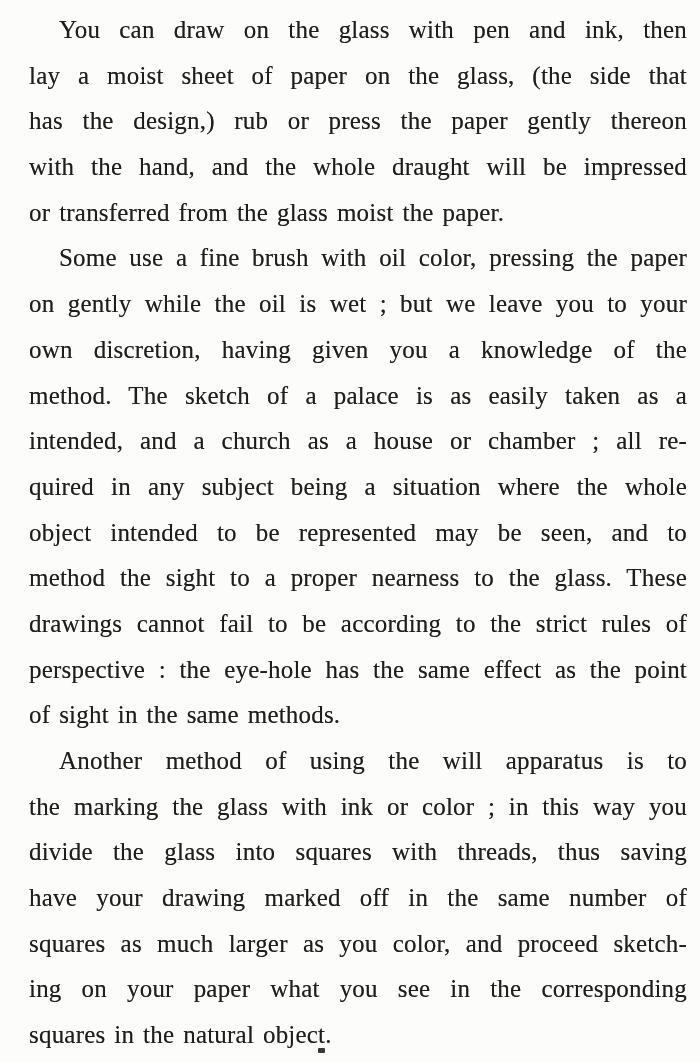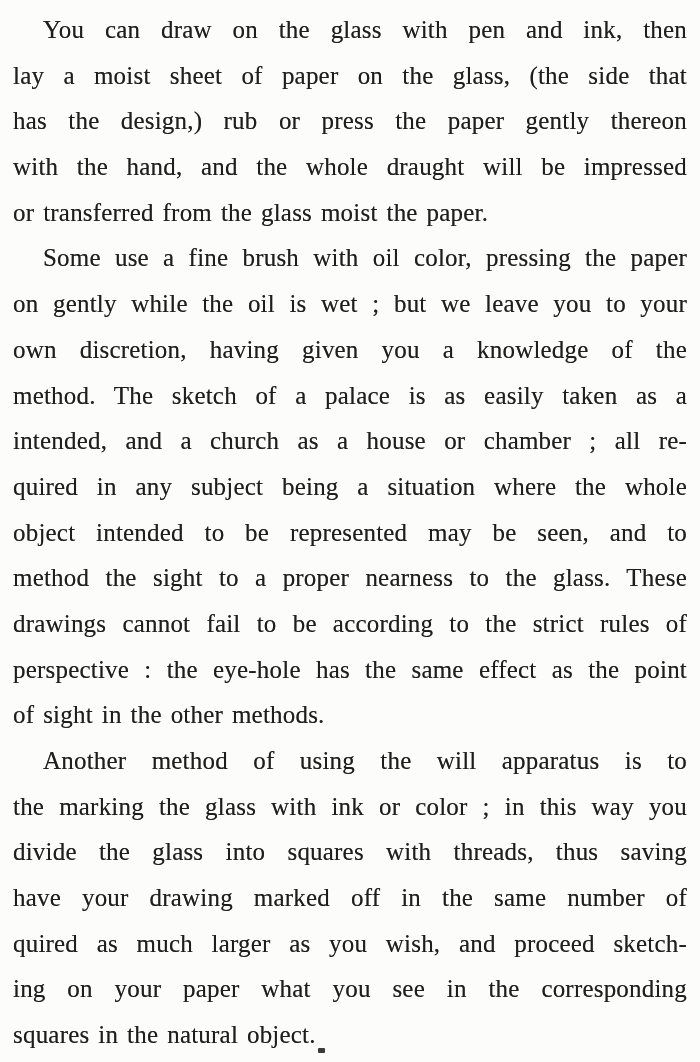--- a/index.html
+++ b/index.html
@@ -9,21 +9,21 @@
   .scan-page {
     position: relative;
     width: 700px;
     height: 1062px;
     overflow: hidden;
     background: #fcfcfb;
     font-family: "Liberation Serif", "DejaVu Serif", serif;
   }
   .text-block {
     position: absolute;
-    top: 0; left: 0; right: 0;
+    top: 0; left: 16px; right: 0;
     padding: 7px 13px 0 13px;
     color: #1e1e1e;
   }
   .para {
     margin: 0;
   }
   .line {
     display: block;
     font-size: 25px;
     line-height: 45.7px;
@@ -67,26 +67,26 @@
         <div class="line first">Some use a fine brush with oil color, pressing the paper</div>
         <div class="line">on gently while the oil is wet ; but we leave you to your</div>
         <div class="line">own discretion, having given you a knowledge of the</div>
         <div class="line">method.  The sketch of a palace is as easily taken as a</div>
         <div class="line">intended, and a church as a house or chamber ; all re-</div>
         <div class="line">quired in any subject being a situation where the whole</div>
         <div class="line">object intended to be represented may be seen, and to</div>
         <div class="line">method the sight to a proper nearness to the glass.  These</div>
         <div class="line">drawings cannot fail to be according to the strict rules of</div>
         <div class="line">perspective :  the eye-hole has the same effect as the point</div>
-        <div class="line last">of sight in the other methods.</div>
+        <div class="line last">of sight in the same methods.</div>
       </div>
       <div class="para">
         <div class="line first">Another method of using the will apparatus is to</div>
         <div class="line">the marking the glass with ink or color ; in this way you</div>
         <div class="line">divide the glass into squares with threads, thus saving</div>
         <div class="line">have your drawing marked off in the same number of</div>
-        <div class="line">quired as much larger as you wish, and proceed sketch-</div>
+        <div class="line">squares as much larger as you color, and proceed sketch-</div>
         <div class="line">ing on your paper what you see in the corresponding</div>
         <div class="line last">squares in the natural object.</div>
       </div>
     </div>
   <div class="ink-speck"></div>
 </div>
 
 </body></html>

